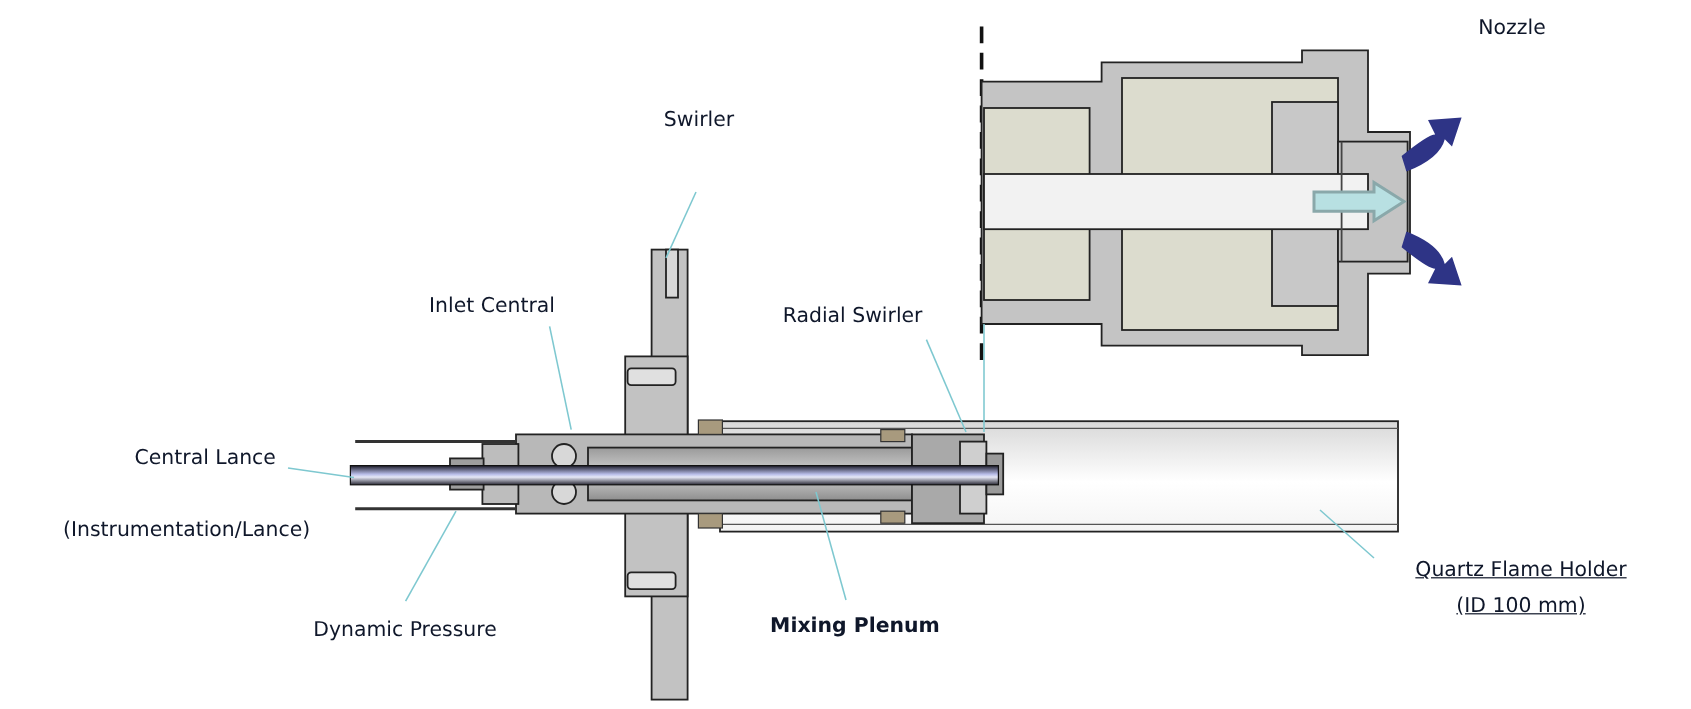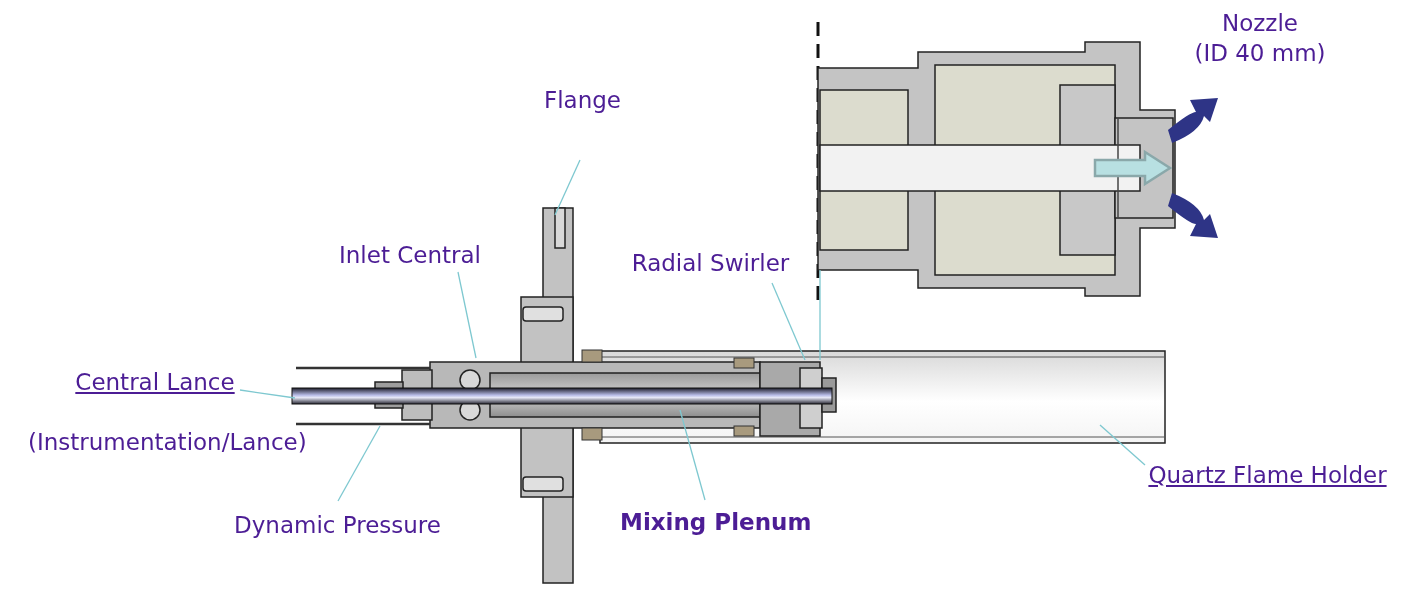--- a/index.html
+++ b/index.html
@@ -1,18 +1,18 @@
 <!DOCTYPE html>
 <html><head>
 <meta charset="utf-8">
 <style>
   html,body{margin:0;padding:0;background:#fff;}
   body{width:1409px;height:591px;overflow:hidden;position:relative;font-family:"DejaVu Sans","Liberation Sans",sans-serif;}
   svg{position:absolute;left:0;top:0;}
-  .lbl{position:absolute;font-size:23px;color:#4c1d95;text-align:center;line-height:30px;white-space:nowrap;}
+  .lbl{position:absolute;font-size:17px;color:#0f172a;text-align:center;line-height:30px;white-space:nowrap;}
 </style>
 </head>
 <body>
 
 <svg width="1409" height="591" viewBox="0 0 1409 591">
   <defs>
     <linearGradient id="lanceG" x1="0" y1="0" x2="0" y2="1">
       <stop offset="0" stop-color="#1d1d2a"></stop>
       <stop offset="0.45" stop-color="#b8bde8"></stop>
       <stop offset="0.6" stop-color="#e6e8f6"></stop>
@@ -94,28 +94,28 @@
     <line x1="820" y1="270" x2="820" y2="360"></line>
     <line x1="240" y1="390" x2="295" y2="398"></line>
     <line x1="338" y1="501" x2="380" y2="426"></line>
     <line x1="705" y1="500" x2="680" y2="410"></line>
     <line x1="1145" y1="465" x2="1100" y2="425"></line>
   </g>
 </svg>
 
 <div class="lbl" style="left:1175px;top:8px;width:170px;">
   <div>Nozzle</div>
-  <div>(ID 40 mm)</div>
 </div>
 <div class="lbl" style="left:505px;top:85px;width:155px;">
-  <div>Flange</div>
+  <div>Swirler</div>
 </div>
 <div class="lbl" style="left:325px;top:240px;width:170px;">Inlet Central</div>
 <div class="lbl" style="left:628px;top:248px;width:165px;">Radial Swirler</div>
-<div class="lbl" style="left:70px;top:367px;width:170px;text-decoration:underline;">Central Lance</div>
+<div class="lbl" style="left:86px;top:367px;width:170px;">Central Lance</div>
 <div class="lbl" style="left:28px;top:427px;width:255px;">(Instrumentation/Lance)</div>
 <div class="lbl" style="left:225px;top:510px;width:225px;text-align:center;">
   <div>Dynamic Pressure</div>
 </div>
 <div class="lbl" style="left:620px;top:507px;width:185px;font-weight:bold;">Mixing Plenum</div>
 <div class="lbl" style="left:1140px;top:460px;width:255px;text-decoration:underline;">
   <div>Quartz Flame Holder</div>
+  <div>(ID 100 mm)</div>
 </div>
 
 </body></html>

